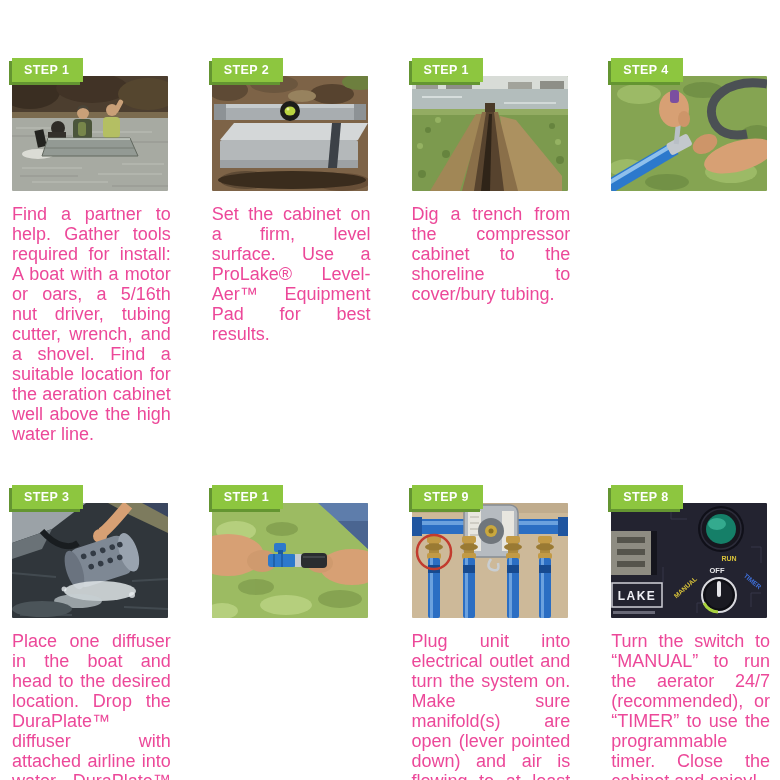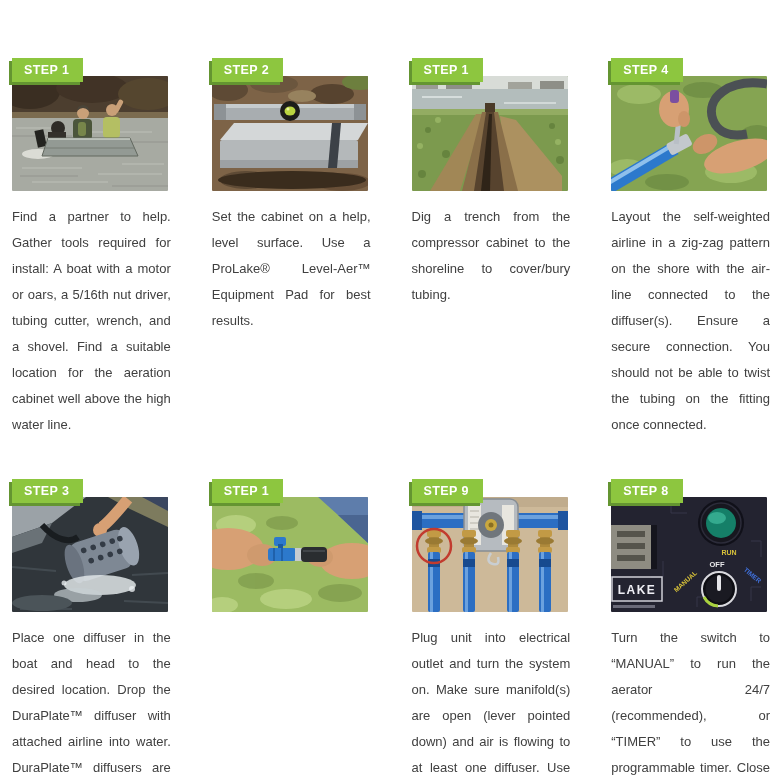--- a/index.html
+++ b/index.html
@@ -23,22 +23,22 @@
     position:absolute;top:-18px;left:0;
     background:#8dc63f;
     color:#ffffff;
     font-size:12.5px;font-weight:bold;letter-spacing:.4px;
     padding:5px 14px 5px 12px;
     box-shadow:-3px 3px 0 #649531;
     white-space:nowrap;
   }
   .txt{
     margin:13px 0 0 0;
-    font-size:13px;line-height:26px;
-    color:#404040;
+    font-size:18px;line-height:20px;
+    color:#ec4899;
     text-align:justify;
     text-justify:inter-word;
   }
   svg text{font-family:"Liberation Sans","DejaVu Sans",sans-serif;}
 </style>
 </head>
 <body>
 
 <main class="sheet">
   <section class="grid">
@@ -105,21 +105,21 @@
           <circle cx="78" cy="35" r="10" fill="#1c1c1a"></circle>
           <ellipse cx="78" cy="35" rx="5.5" ry="4.5" fill="#b9d440"></ellipse>
           <circle cx="76" cy="33" r="1.5" fill="#e7f3a0"></circle>
           <polygon points="8,64 146,64 156,47 22,47" fill="#d4d7d8"></polygon>
           <rect x="8" y="64" width="138" height="28" rx="2" fill="#b4b8ba"></rect>
           <rect x="8" y="84" width="138" height="8" fill="#9da1a3"></rect>
           <polygon points="120,47 129,47 125,92 116,92" fill="#3c4147"></polygon>
         </svg>
         <div class="badge">STEP 2</div>
       </div>
-      <p class="txt">Set the cabinet on a help, level surface. Use a ProLake® Level-Aer™ Equipment Pad for best results.</p>
+      <p class="txt">Set the cabinet on a firm, level surface. Use a ProLake® Level-Aer™ Equipment Pad for best results.</p>
     </article>
 
     <article class="cell">
       <div class="photo-wrap">
         <svg class="photo" viewBox="0 0 156 115">
           <rect width="156" height="115" fill="#7c9a4e"></rect>
           <rect width="156" height="13" fill="#d8dcd7"></rect>
           <rect x="4" y="6" width="22" height="7" fill="#9a9b94"></rect>
           <rect x="34" y="5" width="26" height="8" fill="#8e8f88"></rect>
           <rect x="96" y="6" width="24" height="7" fill="#a2a39b"></rect>
@@ -174,21 +174,20 @@
           <rect x="56" y="62" width="24" height="13" rx="3" fill="#c3c8cd" transform="rotate(-28 68 68)"></rect>
           <ellipse cx="128" cy="80" rx="36" ry="15" fill="#d7a074" transform="rotate(-16 128 80)"></ellipse>
           <ellipse cx="94" cy="68" rx="13" ry="9" fill="#cd9569" transform="rotate(-28 94 68)"></ellipse>
           <rect x="64" y="44" width="5" height="24" fill="#b9bfc6" transform="rotate(6 66 56)"></rect>
           <ellipse cx="63" cy="33" rx="15" ry="18" fill="#d7a074"></ellipse>
           <ellipse cx="73" cy="43" rx="6" ry="8" fill="#cd9569"></ellipse>
           <rect x="59" y="14" width="9" height="13" rx="3" fill="#7b4fa0"></rect>
         </svg>
         <div class="badge">STEP 4</div>
       </div>
-      <p class="txt">Layout the self-weighted airline in a zig-zag pattern on the shore with the air-line connected to the diffuser(s). Ensure a secure connection. You should not be able to twist the tubing on the fitting once connected.</p>
     </article>
 
     <article class="cell">
       <div class="photo-wrap">
         <svg class="photo" viewBox="0 0 156 115">
           <rect width="156" height="115" fill="#30363b"></rect>
           <g stroke="#454d53" stroke-width="2" opacity=".9">
             <line x1="0" y1="70" x2="44" y2="74"></line>
               <line x1="120" y1="78" x2="156" y2="76"></line>
             <line x1="8" y1="112" x2="60" y2="112"></line>

